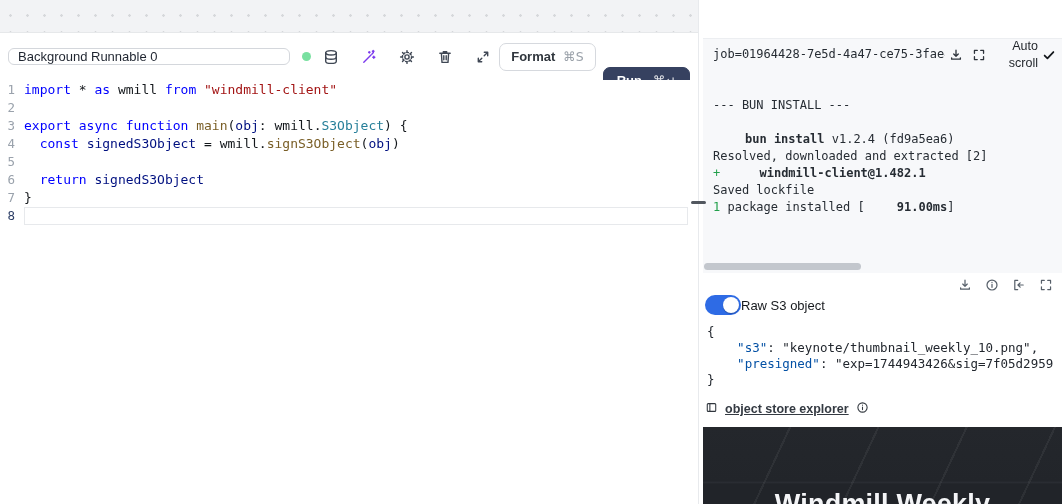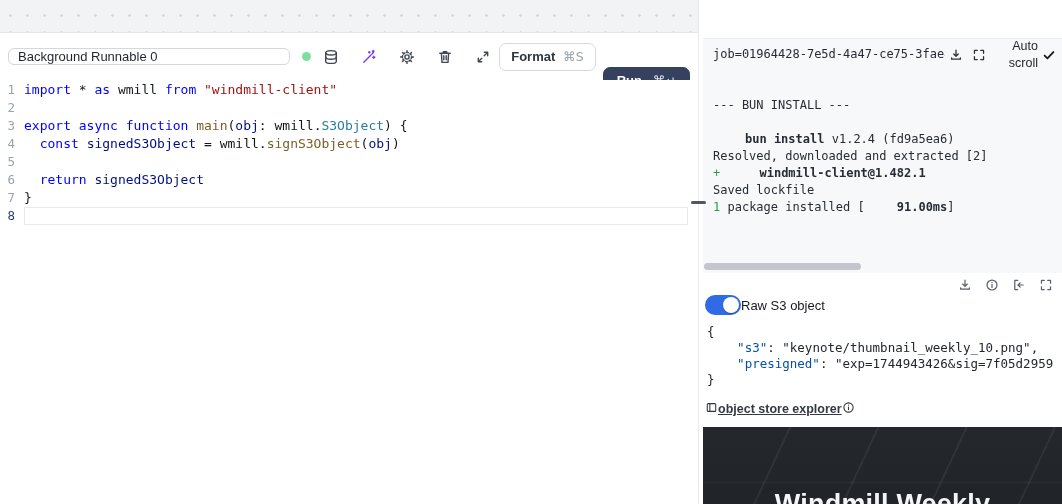--- a/index.html
+++ b/index.html
@@ -69,21 +69,21 @@
 
   .result-area { flex:none; padding:2px 8px 0 2px; }
   .result-icons { display:flex; justify-content:flex-end; align-items:center; gap:11px; height:15px; margin-top:2px; }
   .result-icons .icon-btn svg { stroke:#57606a; stroke-width:1.4; }
   .toggle-row { display:flex; align-items:center; gap:0; height:22px; margin-top:2px; }
   .toggle { width:36px; height:20px; border-radius:10px; background:#2e6be5; position:relative; flex:none; cursor:pointer; }
   .toggle .knob { position:absolute; right:2px; top:2px; width:16px; height:16px; border-radius:50%; background:#fff; box-shadow:0 1px 1px rgba(0,0,0,.25); }
   .toggle-label { font-size:13px; color:#16191d; }
   .json { margin-top:8px; padding-left:2px; font-family:"DejaVu Sans Mono", monospace; font-size:12.5px; line-height:16px; white-space:pre; overflow:hidden; color:#22272e; }
   .j-k { color:#0451a5; } .j-v { color:#22272e; } .j-p { color:#22272e; }
-  .explorer-row { display:flex; align-items:center; margin-top:12px; }
+  .explorer-row { display:flex; align-items:center; gap:7px; margin-top:12px; }
   .explorer-row svg { stroke:#30363d; fill:none; stroke-width:1.3; stroke-linecap:round; }
   .explorer-link { font-size:12.5px; font-weight:700; color:#343a42; text-decoration:underline; cursor:pointer; }
 
   .preview {
     flex:1; margin-top:9px; position:relative; overflow:hidden; background-color:#24272c;
     background-image:
       repeating-linear-gradient(115deg, transparent 0px, transparent 78px, rgba(255,255,255,0.055) 78px, rgba(255,255,255,0.055) 80px),
       linear-gradient(180deg, #24272c 0%, #22252a 70%, #2a2d33 72%, #212429 74%);
   }
   .preview-caption {

